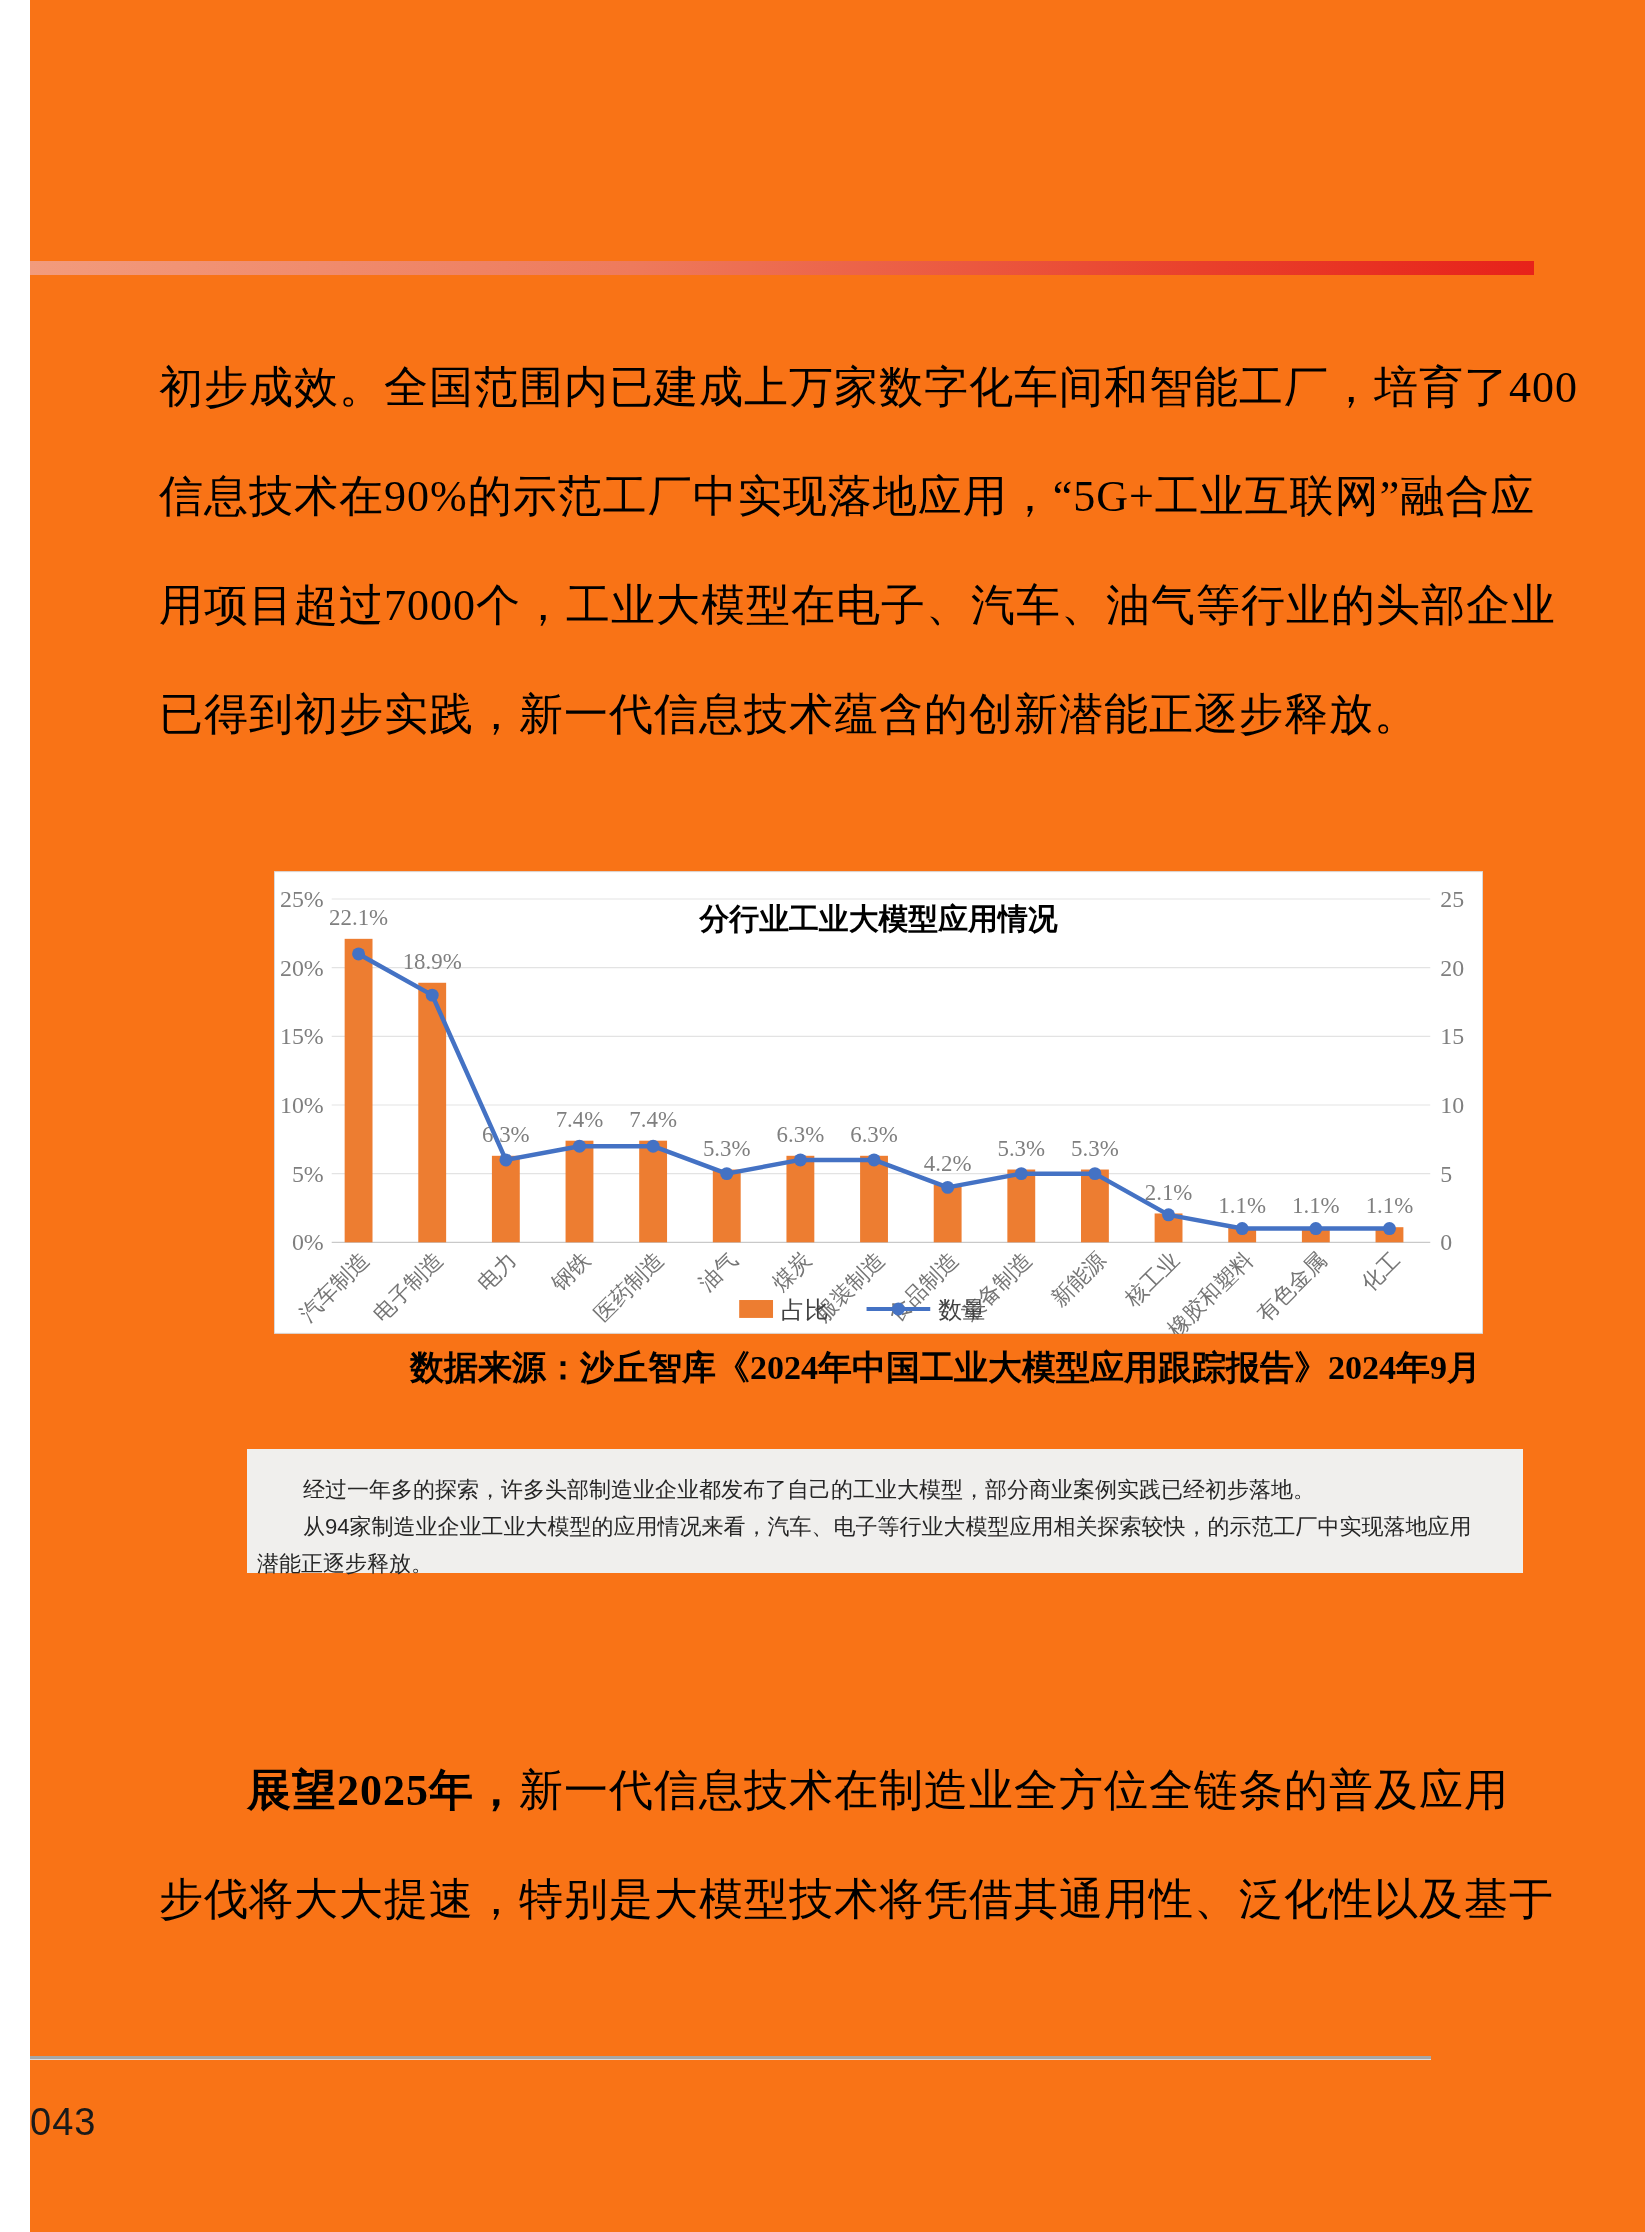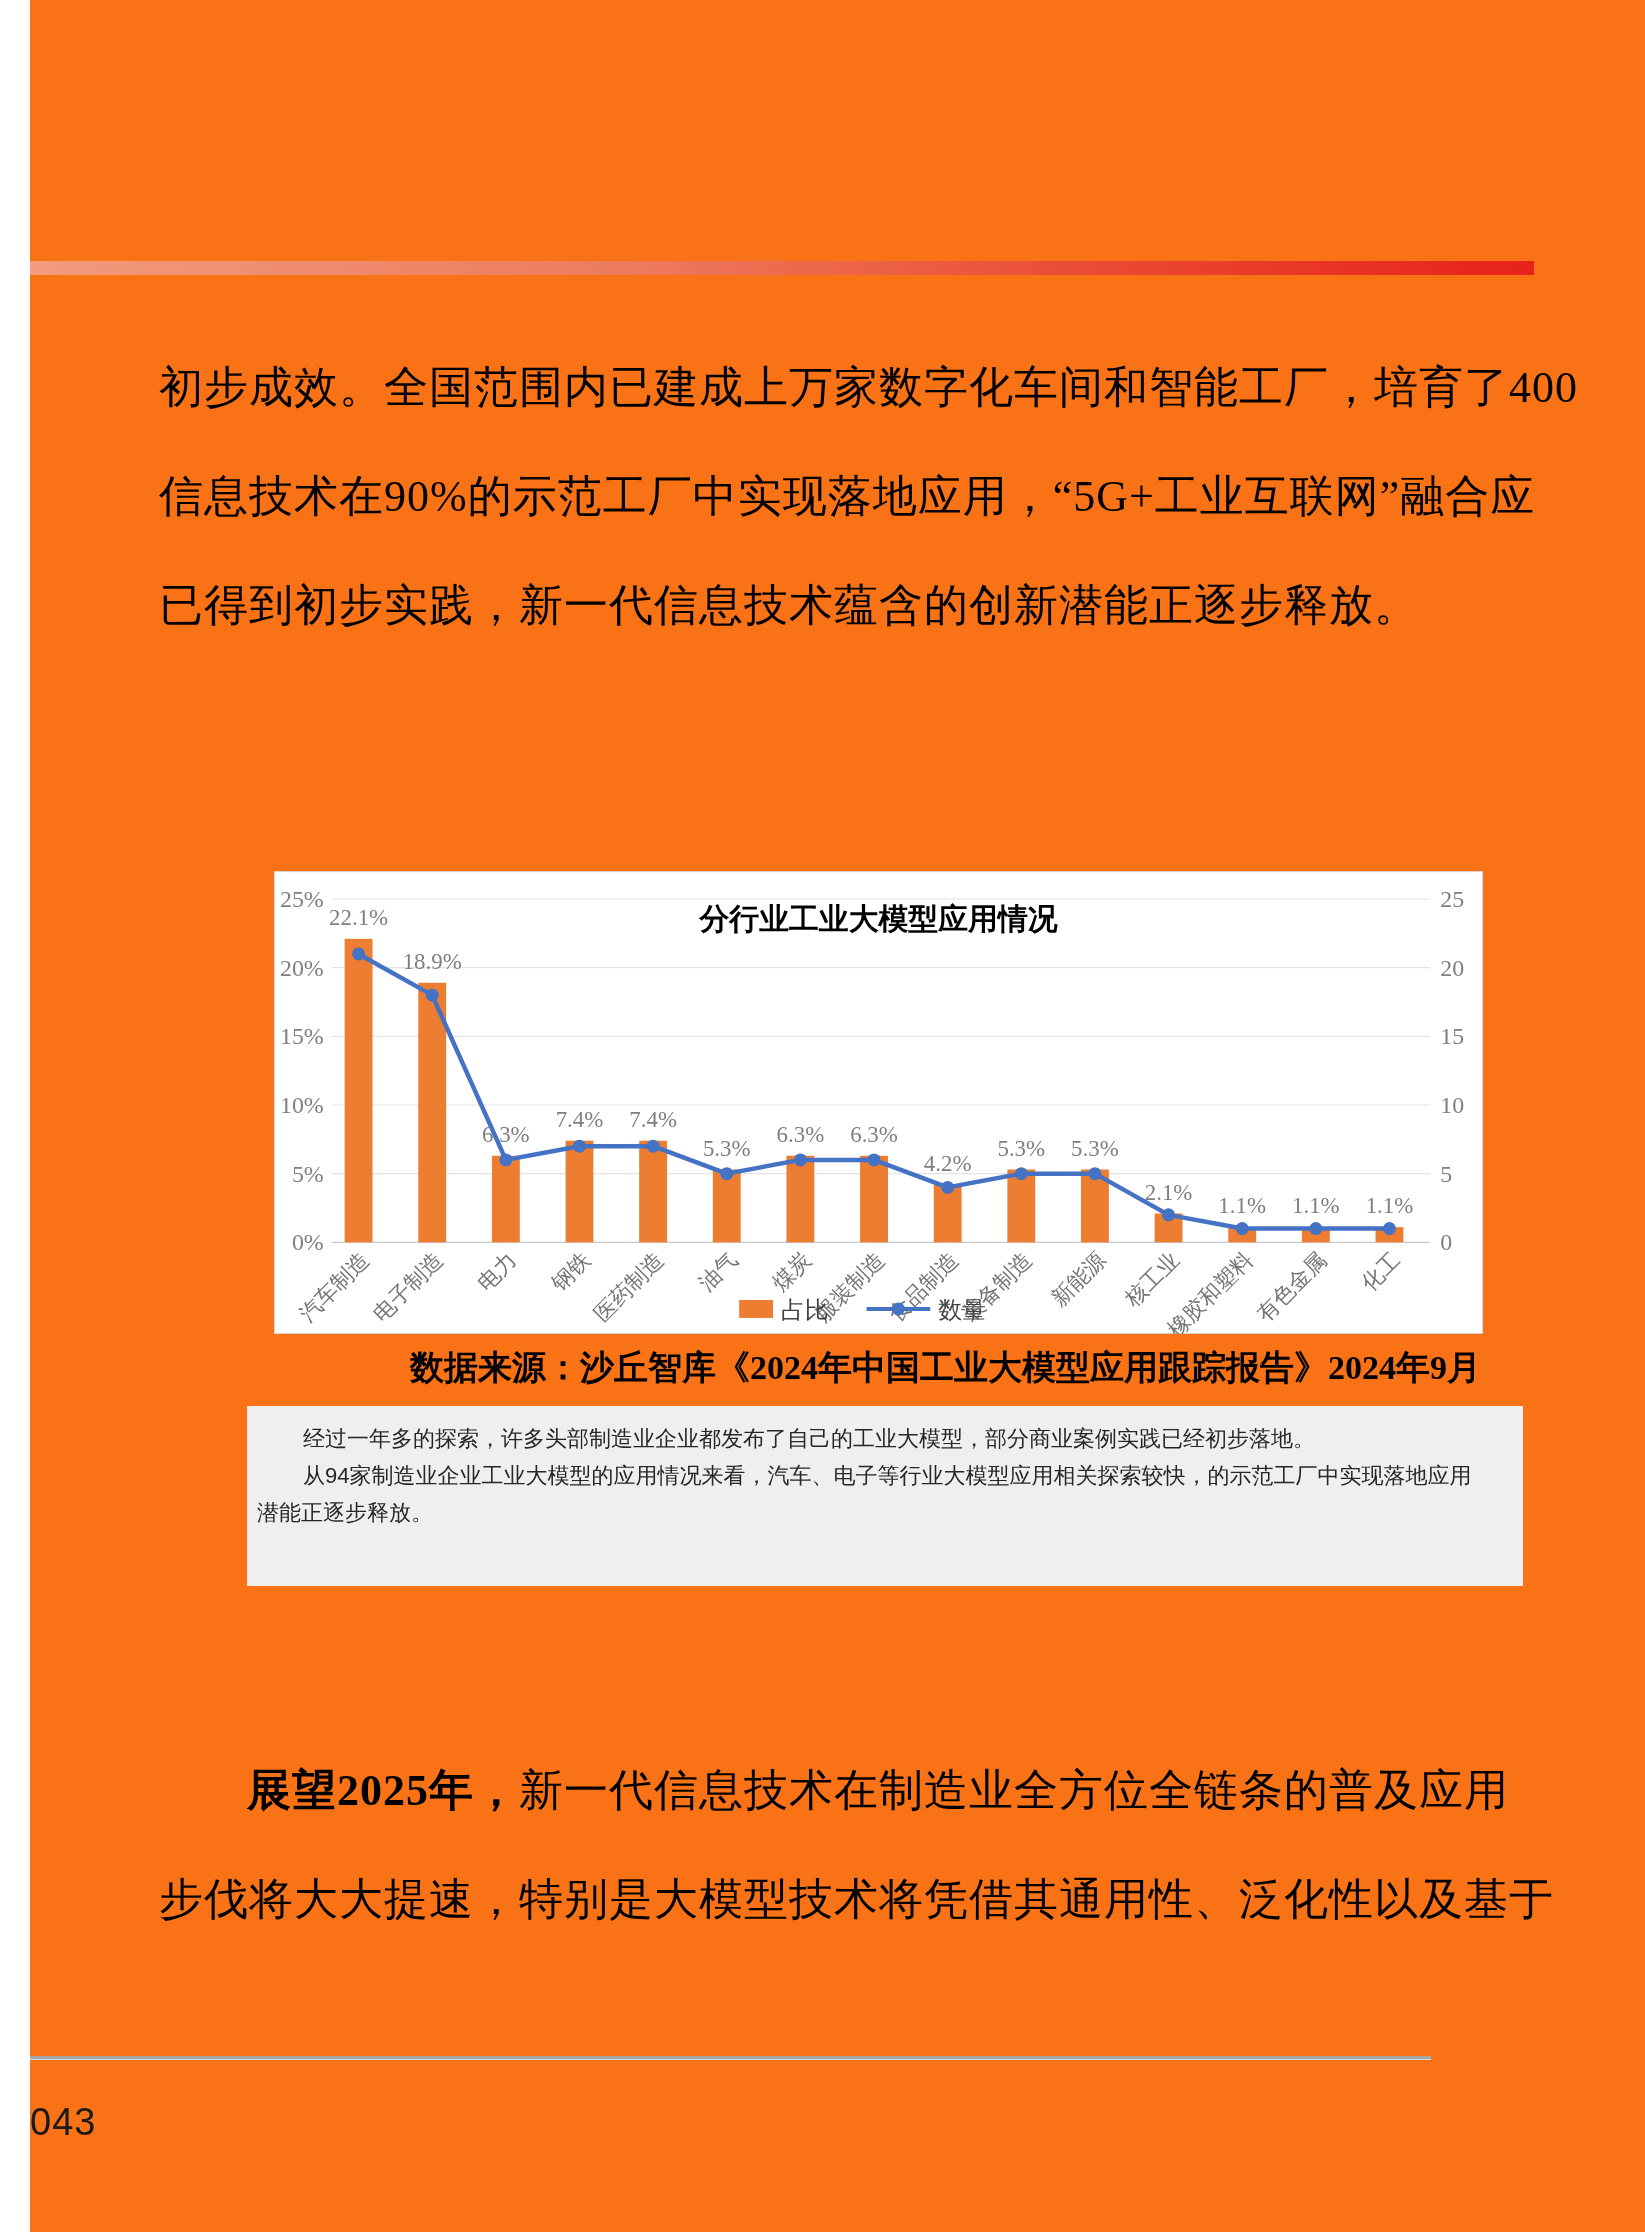--- a/index.html
+++ b/index.html
@@ -27,25 +27,25 @@
   .para .lead{font-weight:bold;text-align:right;}
   .chart-wrap{
     position:absolute;left:244px;top:871px;width:1209px;height:463px;
   }
   .chart-source{
     position:absolute;left:244px;top:1345px;width:1207px;
     text-align:right;font-size:34px;font-weight:bold;color:#000;
     font-family:"Liberation Serif","DejaVu Serif",serif;
   }
   .callout{
-    position:absolute;left:217px;top:1406px;width:1276px;height:180px;
+    position:absolute;left:217px;top:1449px;width:1276px;height:124px;
     background:#f0efed;
     font-family:"Liberation Sans","DejaVu Sans",sans-serif;
     font-size:22px;color:#262626;
-    box-sizing:border-box;padding-top:14px;
+    box-sizing:border-box;padding-top:22px;
   }
   .callout .cline{line-height:37px;white-space:nowrap;padding-left:10px;}
   .callout .cindent{padding-left:56px;}
   .footer-rule{
     position:absolute;left:0;top:2056px;width:1401px;height:3px;
     background:#a6a6a6;border-bottom:1px solid #dcdcdc;
   }
   .page-number{
     position:absolute;left:0;top:2101px;width:1646px;
     text-align:left;font-size:38px;color:#1a1a1a;
@@ -56,20 +56,21 @@
 </head>
 <body>
 
 <div class="page">
 
   <div class="red-rule"></div>
 
   <div class="para para-top">
     <div class="line">初步成效。全国范围内已建成上万家数字化车间和智能工厂，培育了400</div>
     <div class="line">信息技术在90%的示范工厂中实现落地应用，“5G+工业互联网”融合应</div>
+    <div class="line">用项目超过7000个，工业大模型在电子、汽车、油气等行业的头部企业</div>
     <div class="line">已得到初步实践，新一代信息技术蕴含的创新潜能正逐步释放。</div>
   </div>
 
   <div class="chart-wrap" id="chart-wrap"><svg width="1209" height="463" viewBox="0 0 1215 465">
         <rect x="0.5" y="0.5" width="1214" height="464" fill="#ffffff" stroke="#d9d9d9"></rect>
         <line x1="58" y1="373" x2="1162" y2="373" stroke="#c9c9c9" stroke-width="1.2"></line>
         <text x="50" y="381" text-anchor="end" font-size="24" fill="#7f7f7f" font-family="&quot;Liberation Serif&quot;,&quot;DejaVu Serif&quot;,serif">0%</text>
         <text x="1172" y="381" text-anchor="start" font-size="24" fill="#7f7f7f" font-family="&quot;Liberation Serif&quot;,&quot;DejaVu Serif&quot;,serif">0</text>
         <line x1="58" y1="304" x2="1162" y2="304" stroke="#e3e3e3" stroke-width="1.2"></line>
         <text x="50" y="312" text-anchor="end" font-size="24" fill="#7f7f7f" font-family="&quot;Liberation Serif&quot;,&quot;DejaVu Serif&quot;,serif">5%</text>

